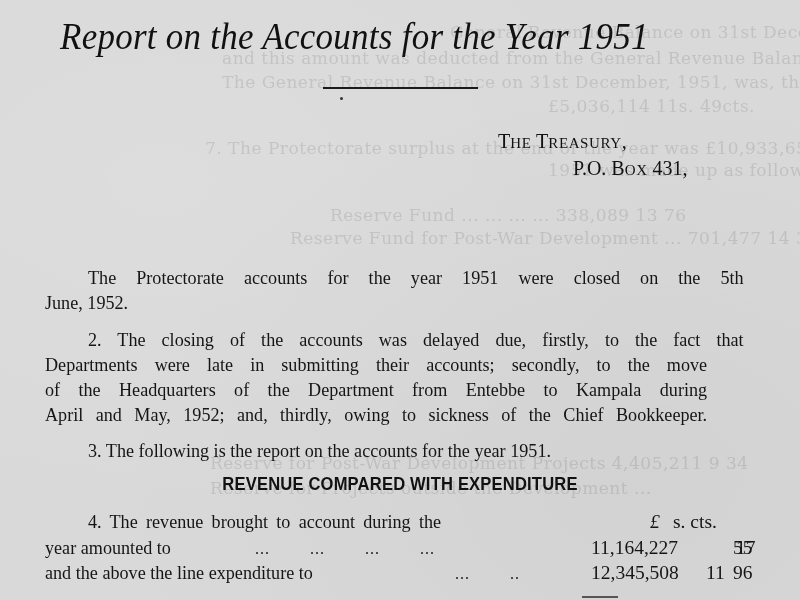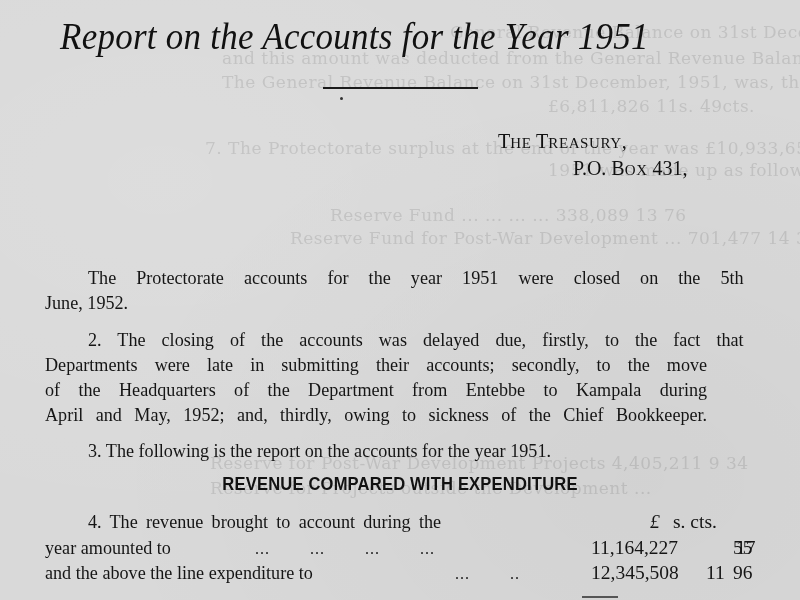--- a/index.html
+++ b/index.html
@@ -132,21 +132,21 @@
   </style>
 </head>
 <body>
 
 <div class="page">
 
   <div>
     <div class="ghost" style="left:450px;top:22px">General Revenue Balance on 31st December,</div>
     <div class="ghost" style="left:222px;top:48px">and this amount was deducted from the General Revenue Balance as above.</div>
     <div class="ghost" style="left:222px;top:72px">The General Revenue Balance on 31st December, 1951, was, therefore,</div>
-    <div class="ghost" style="left:548px;top:96px">£6,811,826 11s. 49cts.</div>
+    <div class="ghost" style="left:548px;top:96px">£5,036,114 11s. 49cts.</div>
     <div class="ghost" style="left:205px;top:138px">7.  The Protectorate surplus at the end of the year was £10,933,659</div>
     <div class="ghost" style="left:548px;top:160px">1951 was made up as follows:—</div>
     <div class="ghost" style="left:330px;top:205px">Reserve Fund ...  ...  ...  ...  338,089 13 76</div>
     <div class="ghost" style="left:290px;top:228px">Reserve Fund for Post-War Development ...  701,477 14 33</div>
     <div class="ghost" style="left:210px;top:453px">Reserve for Post-War Development Projects  4,405,211  9 34</div>
     <div class="ghost" style="left:210px;top:478px">Reserve for Projects outside the Development ...</div>
   </div>
 
   <div class="title">Report on the Accounts for the Year 1951</div>
   <div class="rule"></div>

